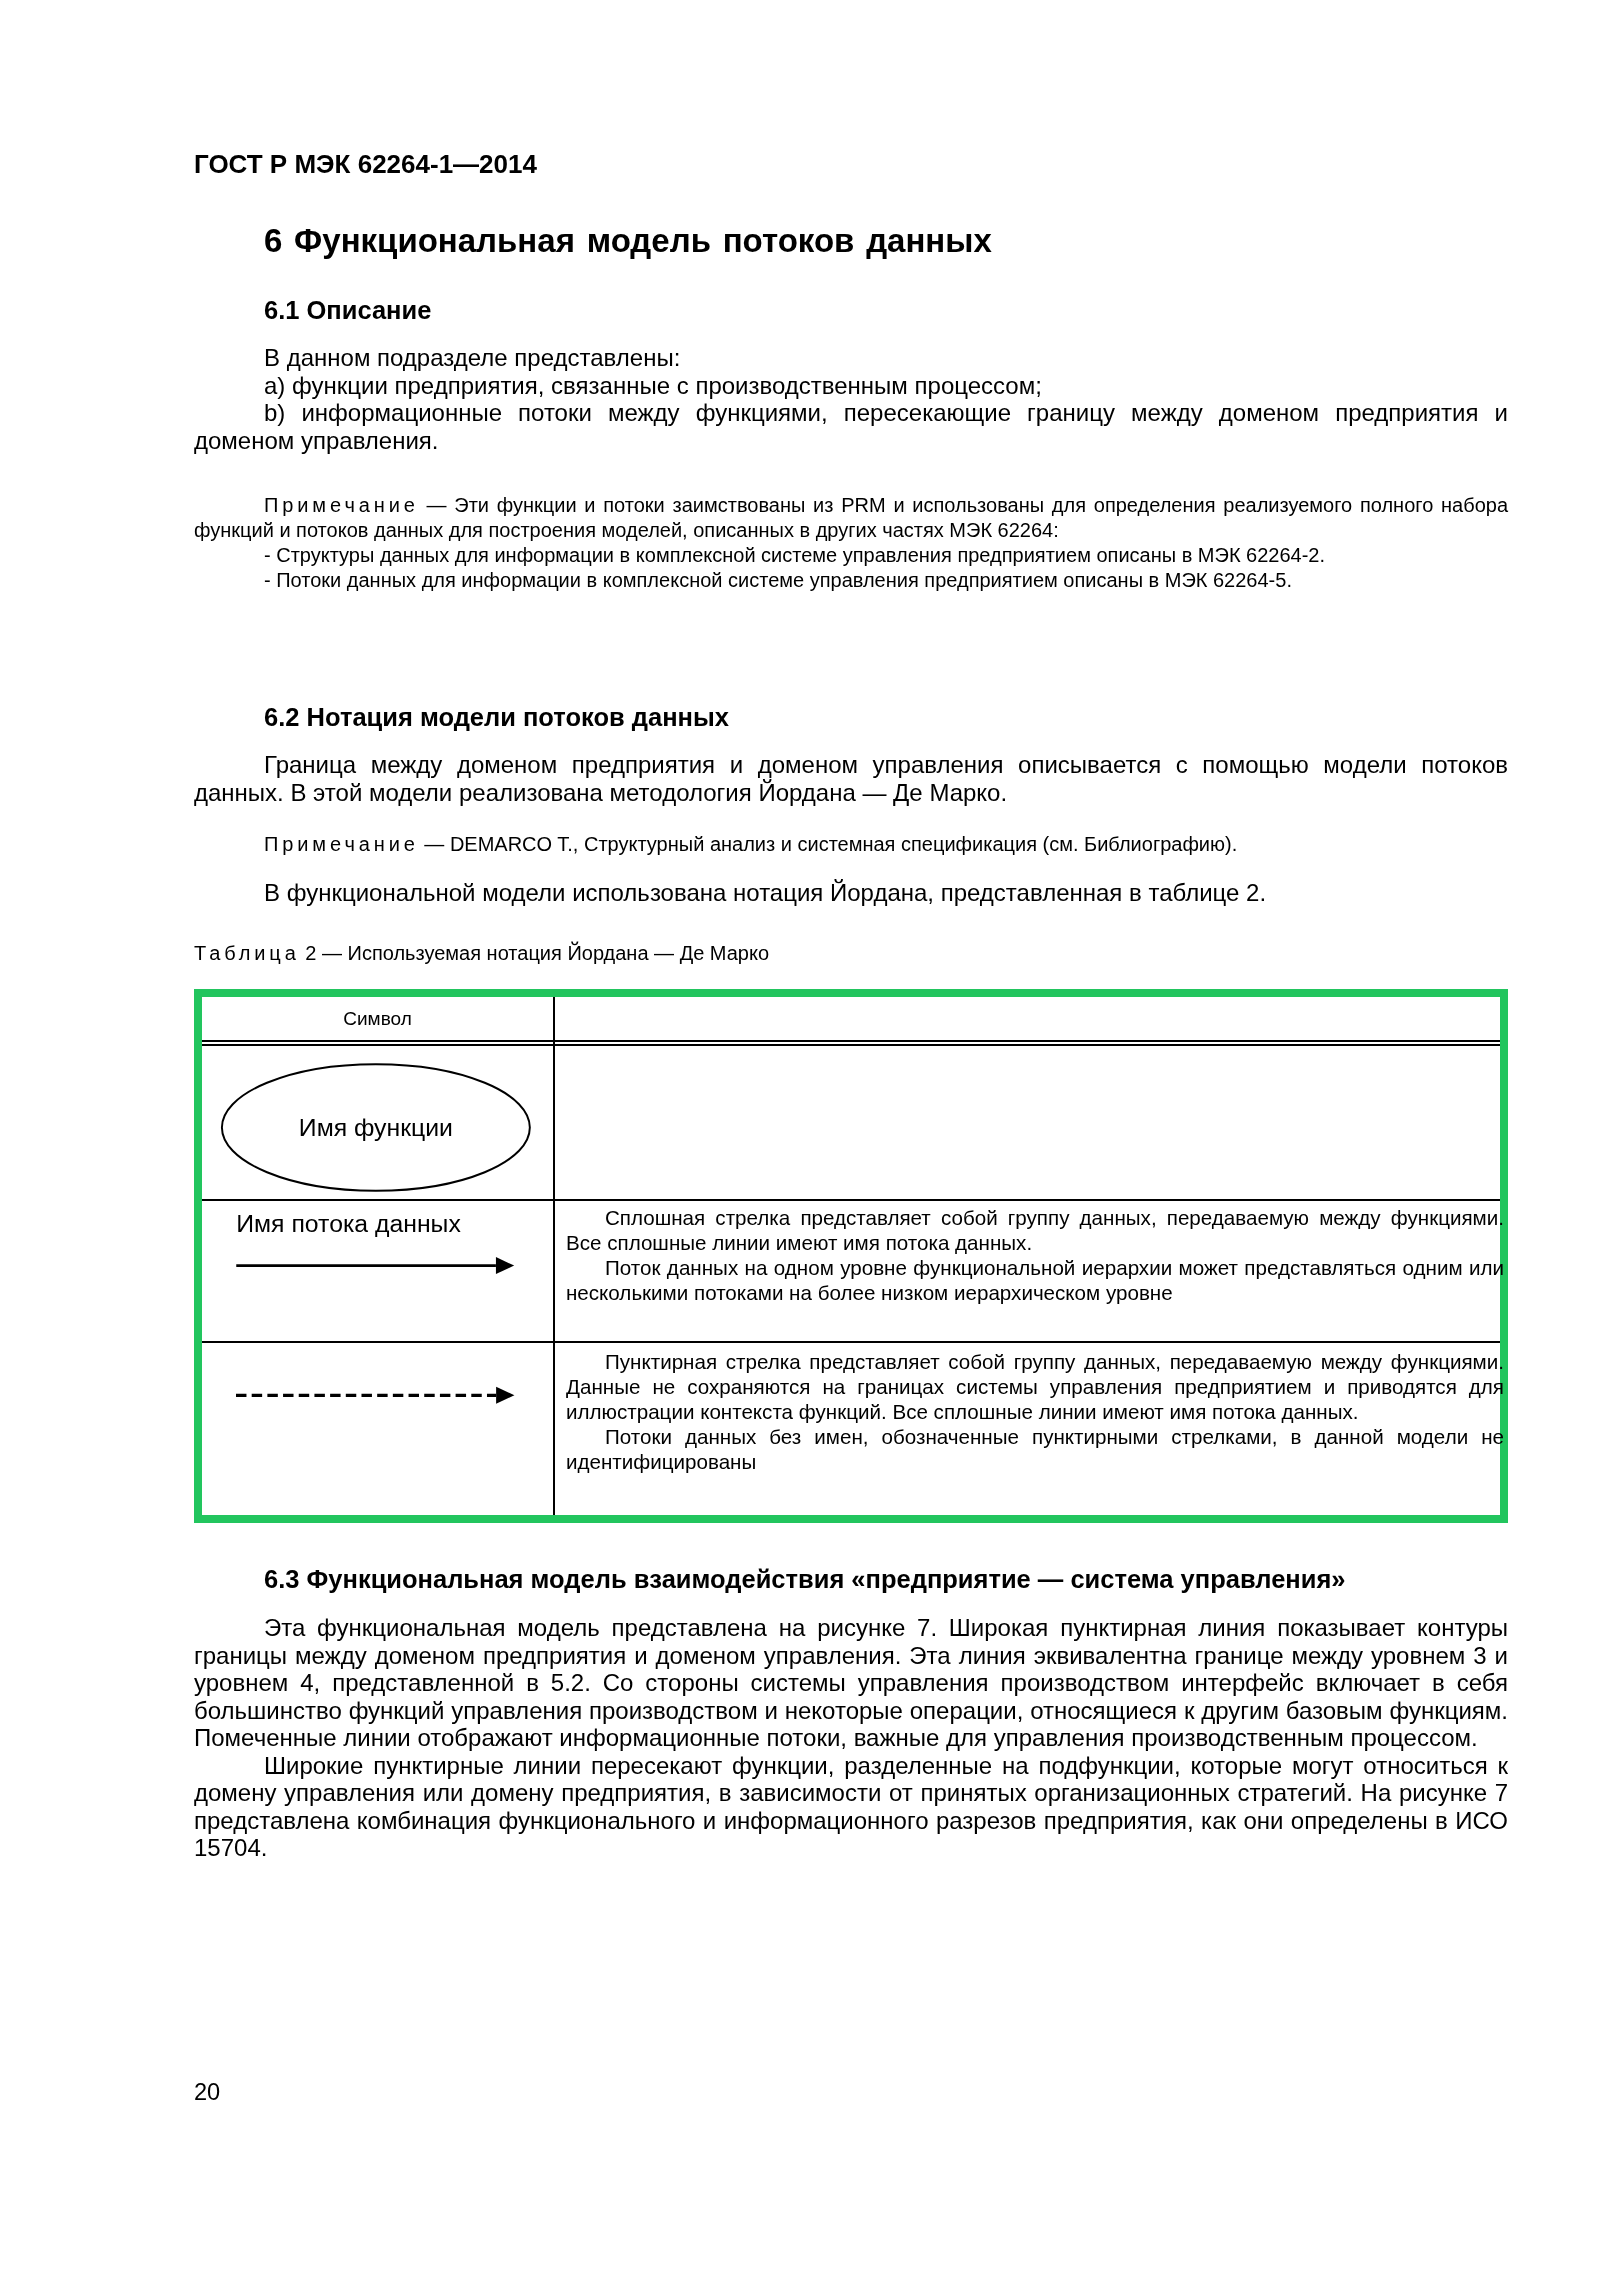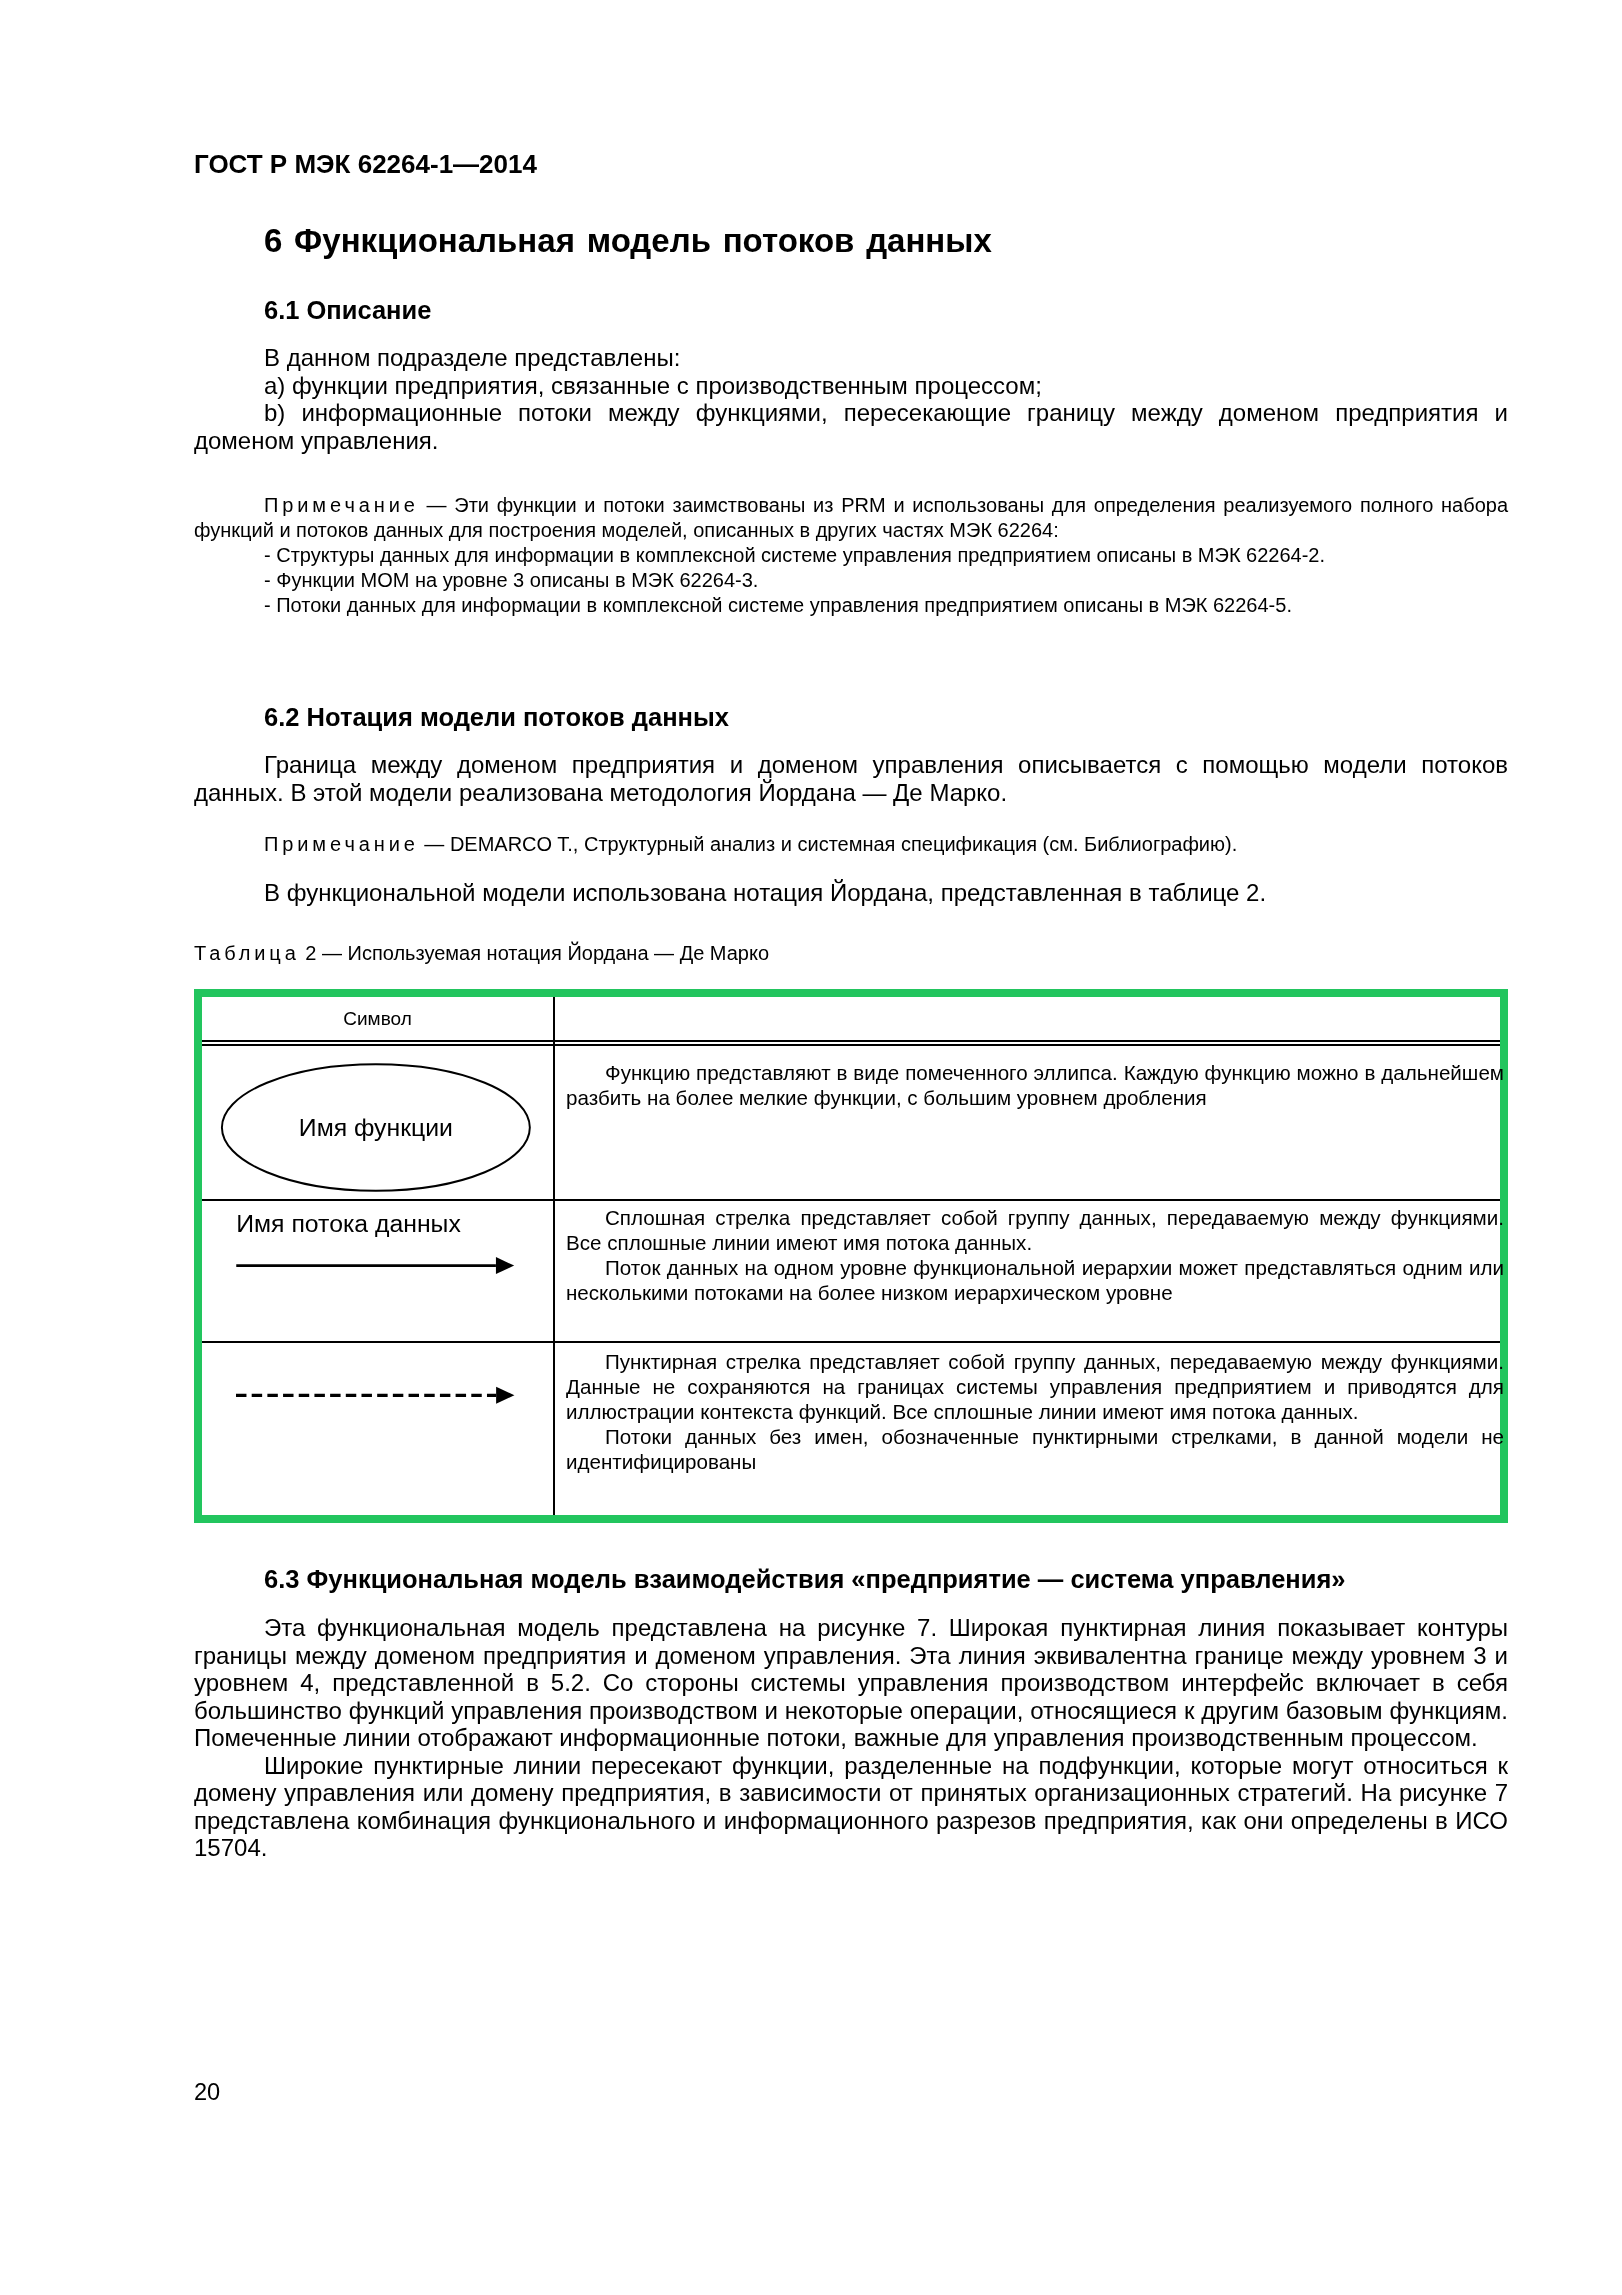--- a/index.html
+++ b/index.html
@@ -53,21 +53,20 @@
 
   <div class="body-block" style="top:344px;">
     <p>В данном подразделе представлены:</p>
     <p>a) функции предприятия, связанные с производственным процессом;</p>
     <p>b) информационные потоки между функциями, пересекающие границу между доменом предприятия и доменом управления.</p>
   </div>
 
   <div class="note-block" style="top:493px;">
     <p><span class="spaced">Примечание</span> <span>— Эти функции и потоки заимствованы из PRM и использованы для определения реализуемого полного набора функций и потоков данных для построения моделей, описанных в других частях МЭК 62264:</span></p>
     <p>- Структуры данных для информации в комплексной системе управления предприятием описаны в МЭК 62264-2.</p>
-    <p>- Функции MOM на уровне 3 описаны в МЭК 62264-3.</p>
     <p>- Потоки данных для информации в комплексной системе управления предприятием описаны в МЭК 62264-5.</p>
   </div>
 
   <div class="h2" style="top:703px;">6.2  Нотация модели потоков данных</div>
 
   <div class="body-block" style="top:751px;">
     <p>Граница между доменом предприятия и доменом управления описывается с помощью модели потоков данных. В этой модели реализована методология Йордана — Де Марко.</p>
   </div>
 
   <div class="note-block" style="top:832px;">
@@ -86,23 +85,20 @@
     <div class="hdr-line2"></div>
     <div class="row-line" style="top:202px;"></div>
     <div class="row-line" style="top:344px;"></div>
 
     <div class="th sym">Символ</div>
 
     <svg class="sym-svg" style="top:62px;" width="351" height="137" viewBox="0 0 537 210">
       <ellipse cx="266" cy="105" rx="236" ry="97" fill="none" stroke="#000" stroke-width="3"></ellipse>
       <text x="266" y="118" text-anchor="middle" font-family="Liberation Sans, sans-serif" font-size="38">Имя функции</text>
     </svg>
-    <div class="cell-def" style="top:63px;">
-      <p>Функцию представляют в виде помеченного эллипса. Каждую функцию можно в дальнейшем разбить на более мелкие функции, с большим уровнем дробления</p>
-    </div>
 
     <svg class="sym-svg" style="top:204px;" width="351" height="137" viewBox="0 0 537 210">
       <text x="52" y="48" font-family="Liberation Sans, sans-serif" font-size="38">Имя потока данных</text>
       <line x1="52" y1="99" x2="450" y2="99" stroke="#000" stroke-width="4"></line>
       <polygon points="450,86 478,99 450,112" fill="#000"></polygon>
     </svg>
     <div class="cell-def" style="top:208px;">
       <p>Сплошная стрелка представляет собой группу данных, передаваемую между функциями. Все сплошные линии имеют имя потока данных.</p>
       <p>Поток данных на одном уровне функциональной иерархии может представляться одним или несколькими потоками на более низком иерархическом уровне</p>
     </div>

